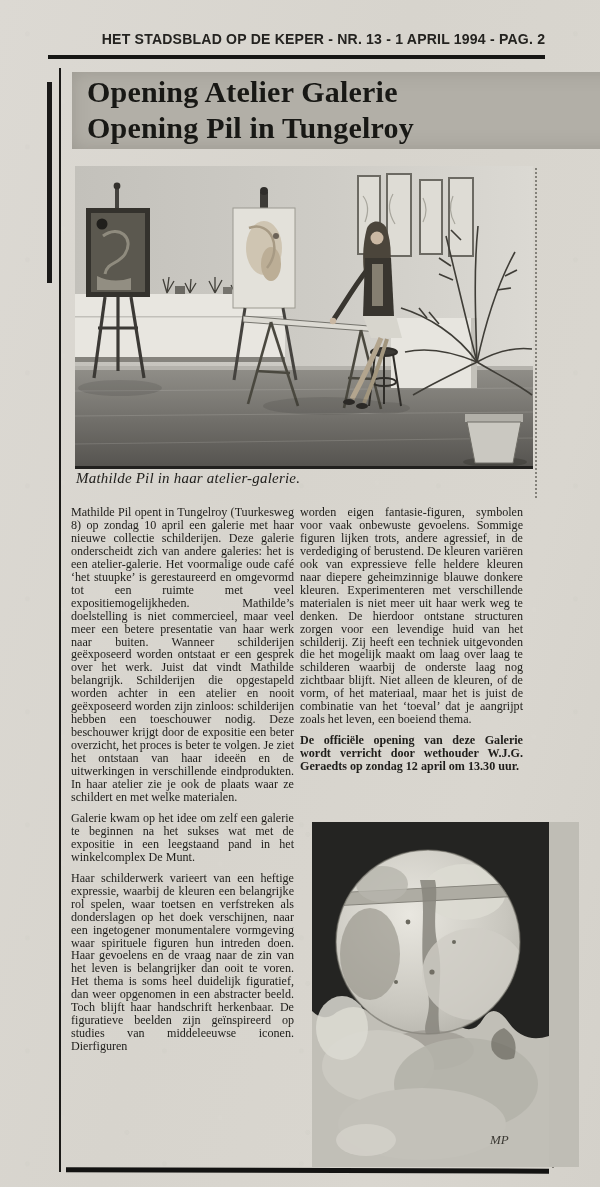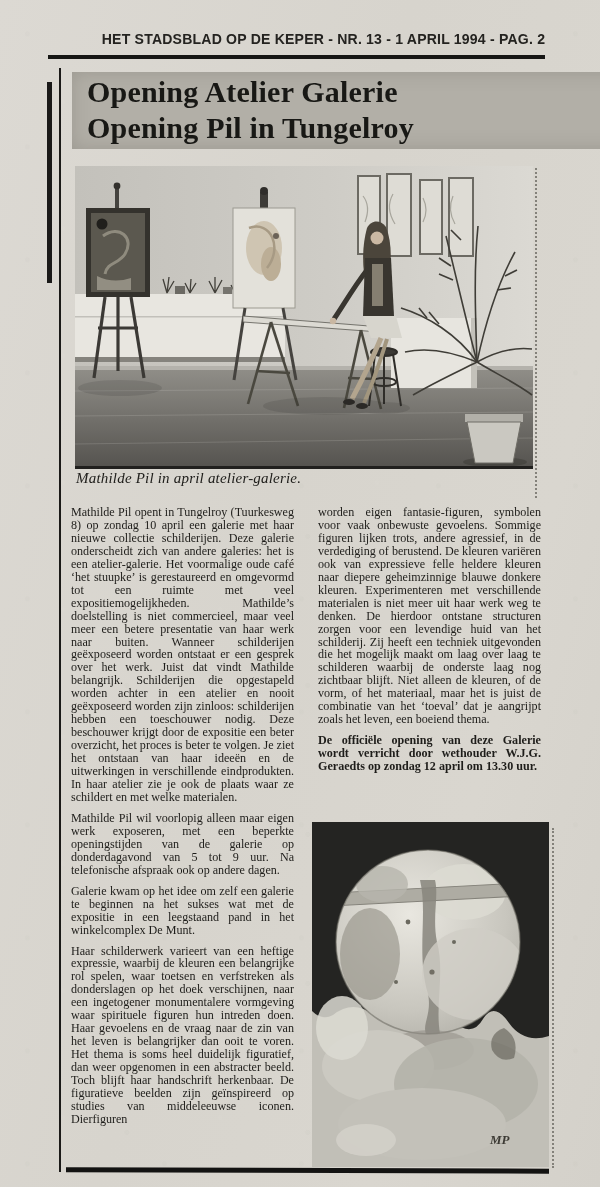--- a/index.html
+++ b/index.html
@@ -53,26 +53,26 @@
     position:absolute;left:76px;top:470px;width:460px;
     font-style:italic;font-size:15px;color:#21201d;letter-spacing:.2px;
   }
   .col{
     position:absolute;top:498px;width:239px;
     font-size:12.1px;line-height:12.95px;color:#1e1d1a;
     text-align:justify;hyphens:auto;
   }
   .col p{margin:8px;}
   .col-left{left:63px;}
-  .col-right{left:310px;}
+  .col-right{left:292px;}
   .col-left p.stretch-last{text-align-last:justify;}
   .col .bold-par{font-weight:700;}
   .painting{
-    position:absolute;left:312px;top:822px;width:237px;height:345px;
-    background:#bfbdb5;overflow:hidden;font-weight:bold;
+    position:absolute;left:312px;top:822px;width:267px;height:345px;
+    background:#bfbdb5;overflow:hidden;
   }
   .painting svg{display:block;}
 </style>
 </head>
 <body>
 
 <div class="page">
   <div class="grain"></div>
 
   <div class="masthead">HET STADSBLAD OP DE KEPER - NR. 13 - 1 APRIL 1994 - PAG. 2</div>
@@ -220,25 +220,24 @@
         <path d="M392,256 L446,256 L438,297 L400,297 Z" fill="#cac8c1" stroke="#6f6d66"></path>
       </g>
       <g fill="#1c1b19" opacity=".12">
         <ellipse cx="45" cy="222" rx="42" ry="8"></ellipse>
         <ellipse cx="250" cy="240" rx="62" ry="9"></ellipse>
         <ellipse cx="309" cy="242" rx="26" ry="6"></ellipse>
       </g>
     </svg>
   </div>
 
-  <div class="caption">Mathilde Pil in april atelier-galerie.</div>
+  <div class="caption">Mathilde Pil in haar atelier-galerie.</div>
 
   <div class="col col-left">
     <p>Mathilde Pil opent in Tungelroy (Tuurkesweg 8) op zondag 10 april een galerie met haar nieuwe collectie schilderijen. Deze galerie onderscheidt zich van andere galeries: het is een atelier-galerie. Het voormalige oude café ‘het stuupke’ is gerestaureerd en omgevormd tot een ruimte met veel expositiemogelijkheden. Mathilde’s doelstelling is niet commercieel, maar veel meer een betere presentatie van haar werk naar buiten. Wanneer schilderijen geëxposeerd worden ontstaat er een gesprek over het werk. Juist dat vindt Mathilde belangrijk. Schilderijen die opgestapeld worden achter in een atelier en nooit geëxposeerd worden zijn zinloos: schilderijen hebben een toeschouwer nodig. Deze beschouwer krijgt door de expositie een beter overzicht, het proces is beter te volgen. Je ziet het ontstaan van haar ideeën en de uitwerkingen in verschillende eindprodukten. In haar atelier zie je ook de plaats waar ze schildert en met welke materialen.</p>
-    <p>Mathilde Pil wil voorlopig alleen maar eigen werk exposeren, met een beperkte openingstijden van de galerie op donderdagavond van 5 tot 9 uur. Na telefonische afspraak ook op andere dagen.</p>
     <p>Galerie kwam op het idee om zelf een galerie te beginnen na het sukses wat met de expositie in een leegstaand pand in het winkelcomplex De Munt.</p>
     <p class="stretch-last">Haar schilderwerk varieert van een heftige expressie, waarbij de kleuren een belangrijke rol spelen, waar toetsen en verfstreken als donderslagen op het doek verschijnen, naar een ingetogener monumentalere vormgeving waar spirituele figuren hun intreden doen. Haar gevoelens en de vraag naar de zin van het leven is belangrijker dan ooit te voren. Het thema is soms heel duidelijk figuratief, dan weer opgenomen in een abstracter beeld. Toch blijft haar handschrift herkenbaar. De figuratieve beelden zijn geïnspireerd op studies van middeleeuwse iconen. Dierfiguren</p>
   </div>
 
   <div class="col col-right">
     <p>worden eigen fantasie-figuren, symbolen voor vaak onbewuste gevoelens. Sommige figuren lijken trots, andere agressief, in de verdediging of berustend. De kleuren variëren ook van expressieve felle heldere kleuren naar diepere geheimzinnige blauwe donkere kleuren. Experimenteren met verschillende materialen is niet meer uit haar werk weg te denken. De hierdoor ontstane structuren zorgen voor een levendige huid van het schilderij. Zij heeft een techniek uitgevonden die het mogelijk maakt om laag over laag te schilderen waarbij de onderste laag nog zichtbaar blijft. Niet alleen de kleuren, of de vorm, of het materiaal, maar het is juist de combinatie van het ‘toeval’ dat je aangrijpt zoals het leven, een boeiend thema.</p>
     <p class="bold-par">De officiële opening van deze Galerie wordt verricht door wethouder W.J.G. Geraedts op zondag 12 april om 13.30 uur.</p>
   </div>
 
   <div class="painting">

